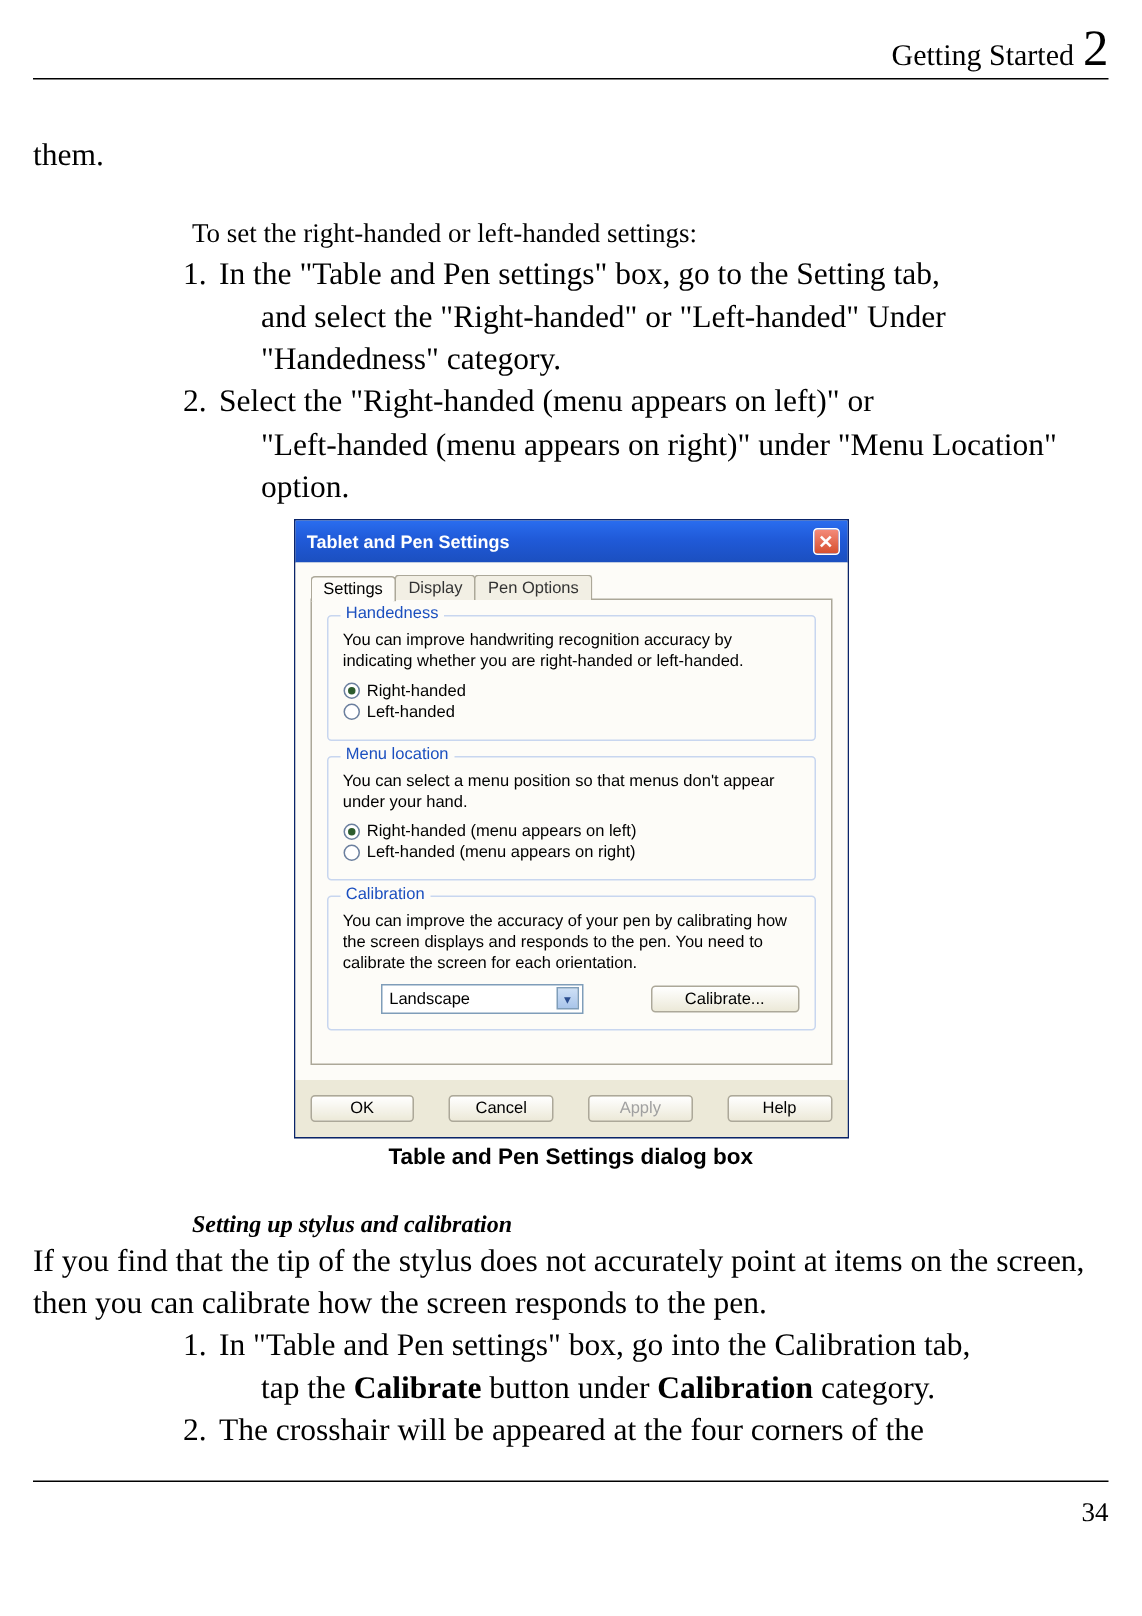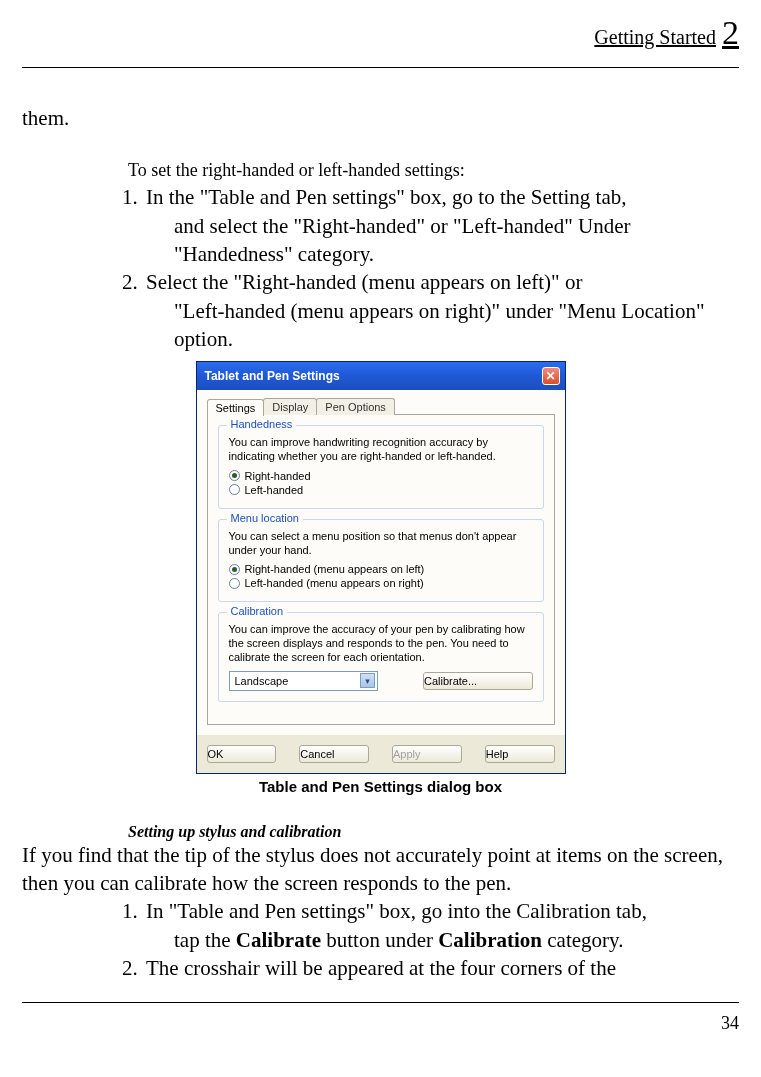--- a/index.html
+++ b/index.html
@@ -9,23 +9,22 @@
     padding: 16px 22px;
     width: 761px;
     color: #000;
     background: #fff;
   }
   .page-header {
     display: flex;
     justify-content: flex-end;
     align-items: baseline;
     border-bottom: 1.5px solid #000;
-    padding-bottom: 17px;
+    padding-bottom: 2px;
     margin-bottom: 36px;
-    text-decoration: underline;
   }
   .page-header .title { font-size: 20px; }
   .page-header .chapnum { font-size: 34px; margin-left: 6px; line-height: 1; }
   .body-text { font-size: 21px; line-height: 1.35; }
   .fragment { margin-bottom: 28px; }
   .intro-line { font-size: 18px; margin-left: 106px; margin-bottom: 2px; }
   .numlist { margin-left: 100px; }
   .numlist .item { display: flex; }
   .numlist .num { width: 24px; flex-shrink: 0; }
   .numlist .txt { flex: 1; }
@@ -67,26 +66,26 @@
   .tabpane { border:1px solid #aca899; padding:10px 10px 12px; background:#fdfcf8; }
   .group { border:1px solid #c8d6ef; border-radius:3px; padding:8px 10px 10px; margin-bottom:10px; position:relative; }
   .group .legend { position:absolute; top:-8px; left:8px; background:#fdfcf8; padding:0 4px; color:#1b4fbf; font-size:11px; }
   .group p { margin:2px 0 6px; font-size:11px; line-height:1.25; }
   .radio-row { display:flex; align-items:center; gap:5px; font-size:11px; margin:2px 0; }
   .radio-row .dot {
     width:11px; height:11px; border:1px solid #6b7f9e; border-radius:50%;
     display:inline-flex; align-items:center; justify-content:center; background:#fff;
   }
   .radio-row.selected .dot::after { content:""; width:5px; height:5px; border-radius:50%; background:#2d5c2d; }
-  .calib-row { display:flex; gap:45px; align-items:center; margin-top:4px;}
+  .calib-row { display:flex; gap:45px; align-items:center; margin-top:4px;margin-left:25px;}
   .combo { border:1px solid #7f9db9; background:#fff; display:flex; align-items:center; justify-content:space-between; width:150px; height:20px; padding:0 2px 0 5px; font-size:11px;}
   .combo .chev { width:15px; height:15px; border:1px solid #7f9db9; background:linear-gradient(#cee0f6,#a9c5ea); display:flex;align-items:center;justify-content:center; font-size:9px; color:#2a4d8f;}
   .btn {
     border:1px solid #aca899; background:linear-gradient(#fff,#ece9d8);
-    border-radius:3px; padding:2px 0; width:78px; 
+    border-radius:3px; padding:2px 0; width:78px; text-align:center;
     font-family:Tahoma,Arial,sans-serif; font-size:11px;
   }
   .btn.small { width:110px; }
   .btn.disabled { color:#a0a0a0; }
   .dlg-buttons { display:flex; gap:23px; justify-content:flex-end; padding:10px 10px 10px; background:#ece9d8; }
 </style>
 </head>
 <body>
 
 <div class="page-header">

